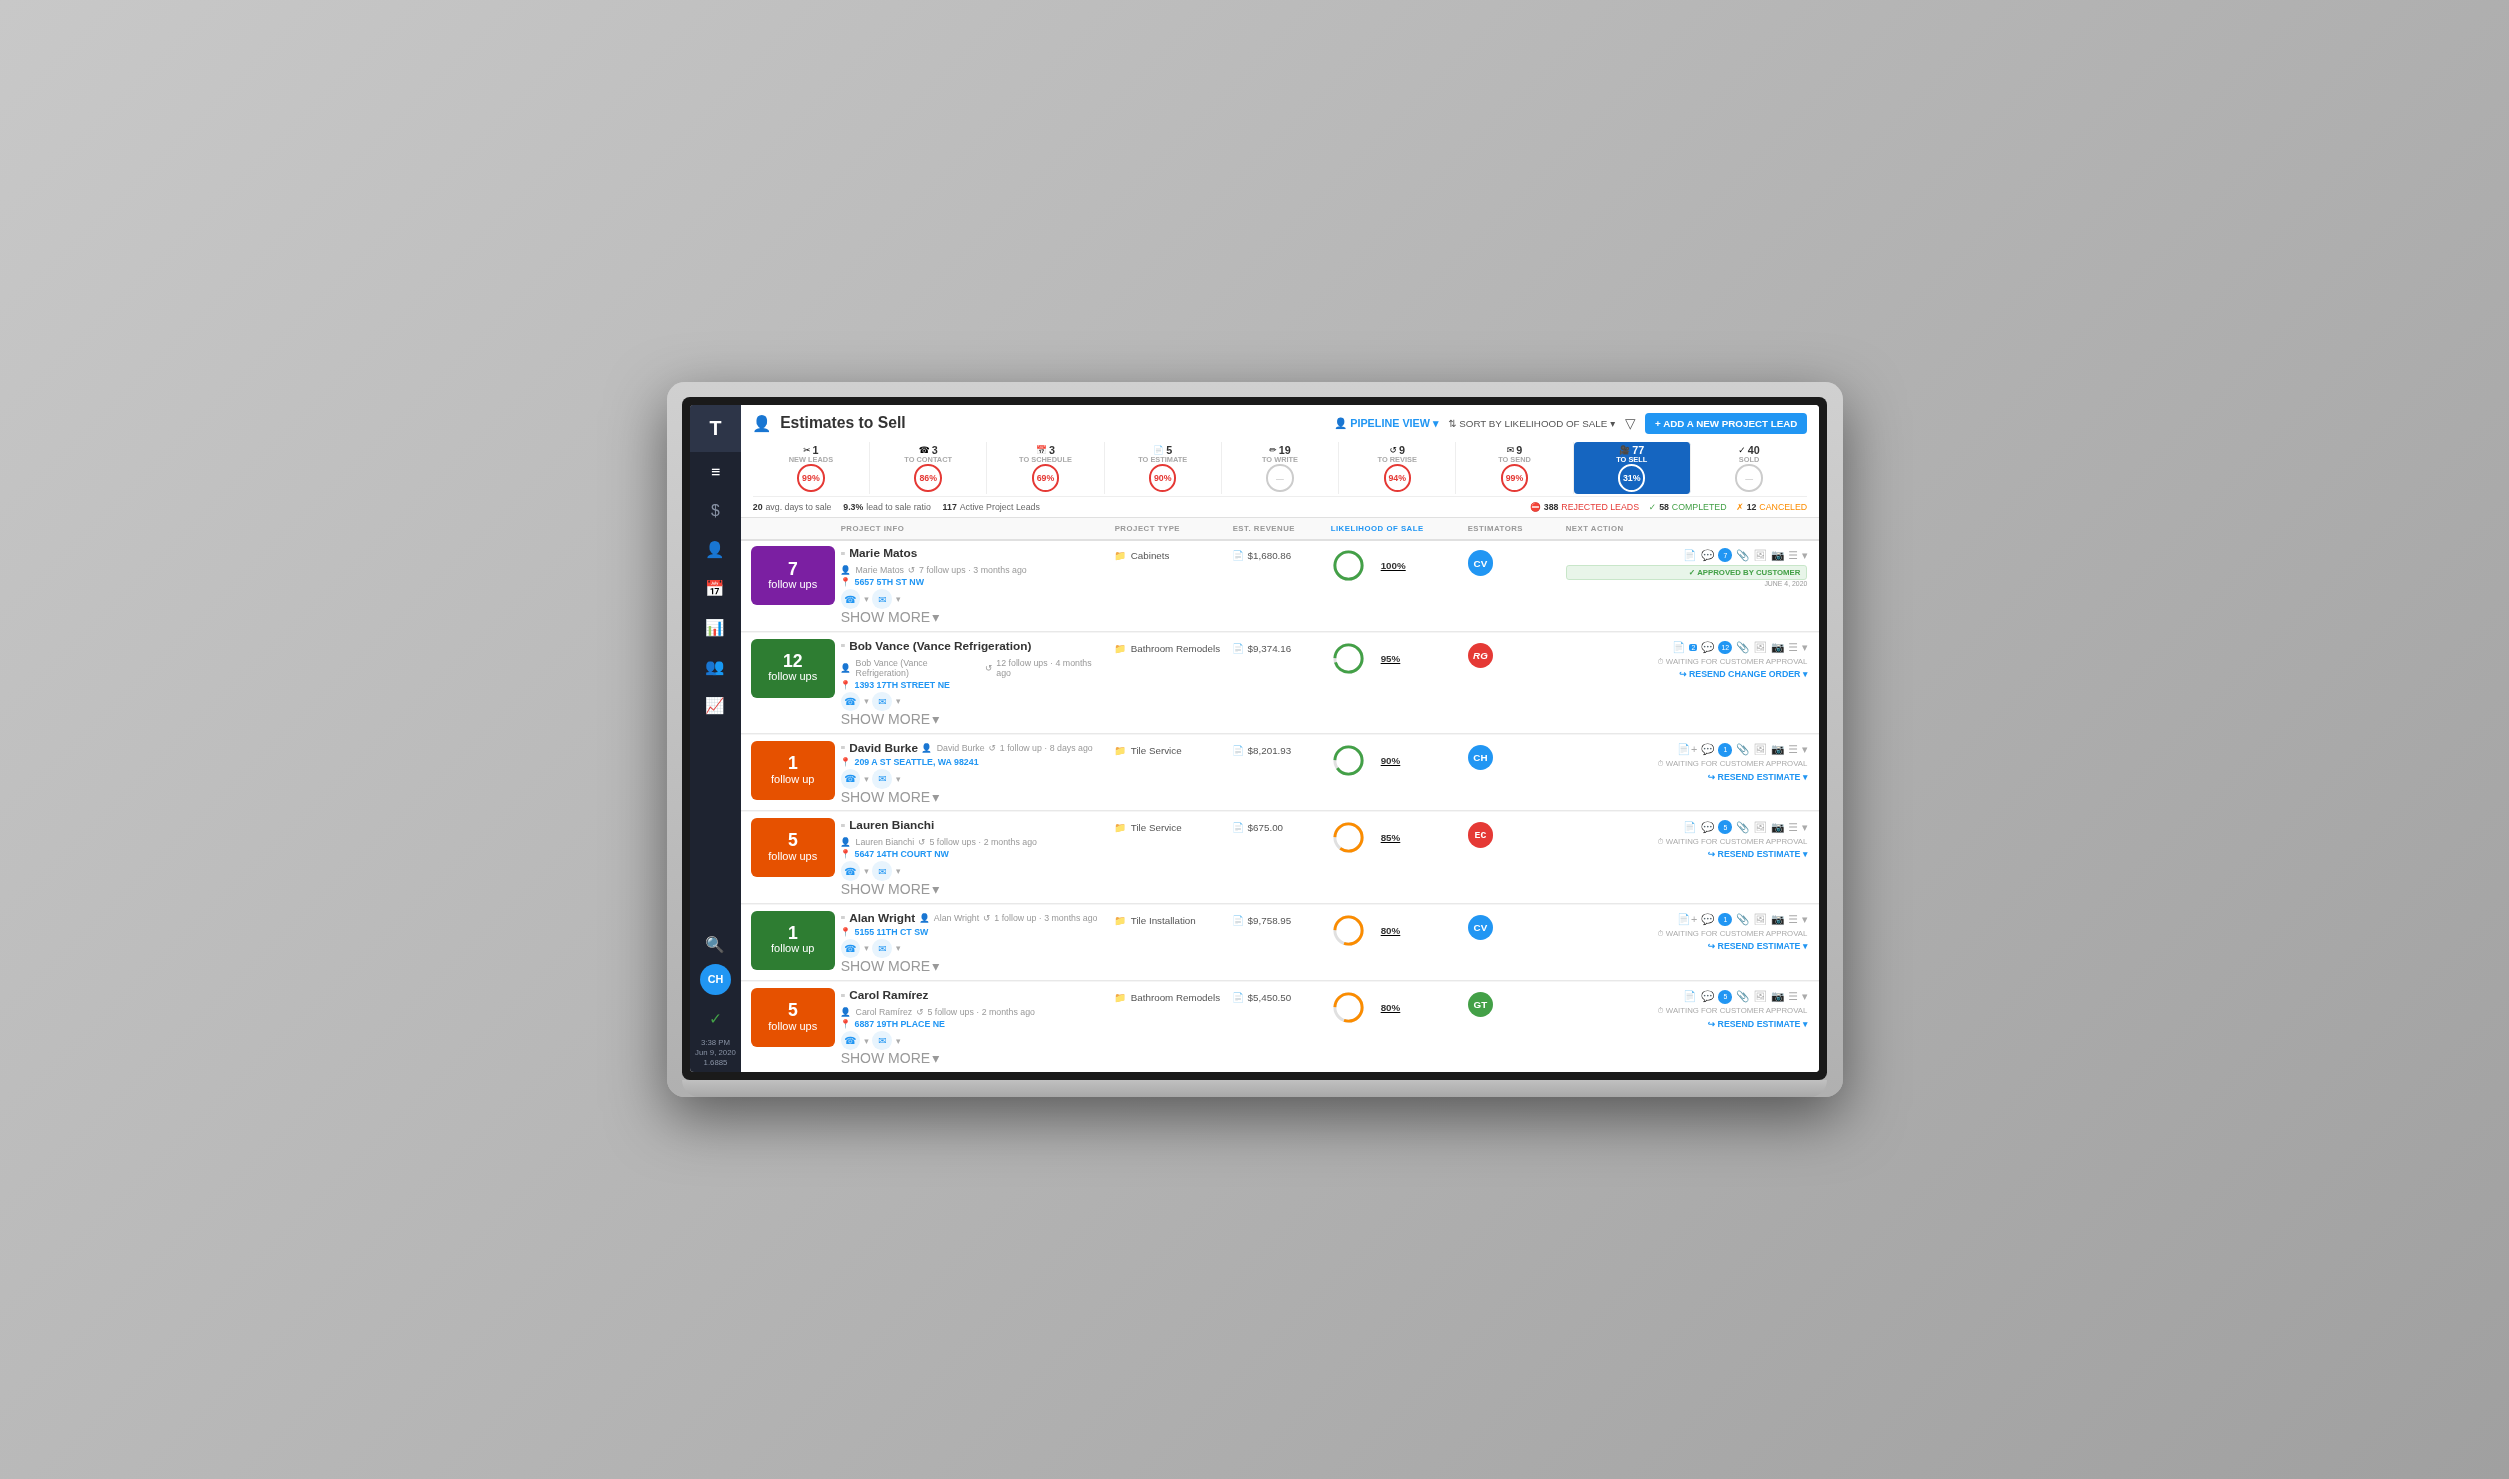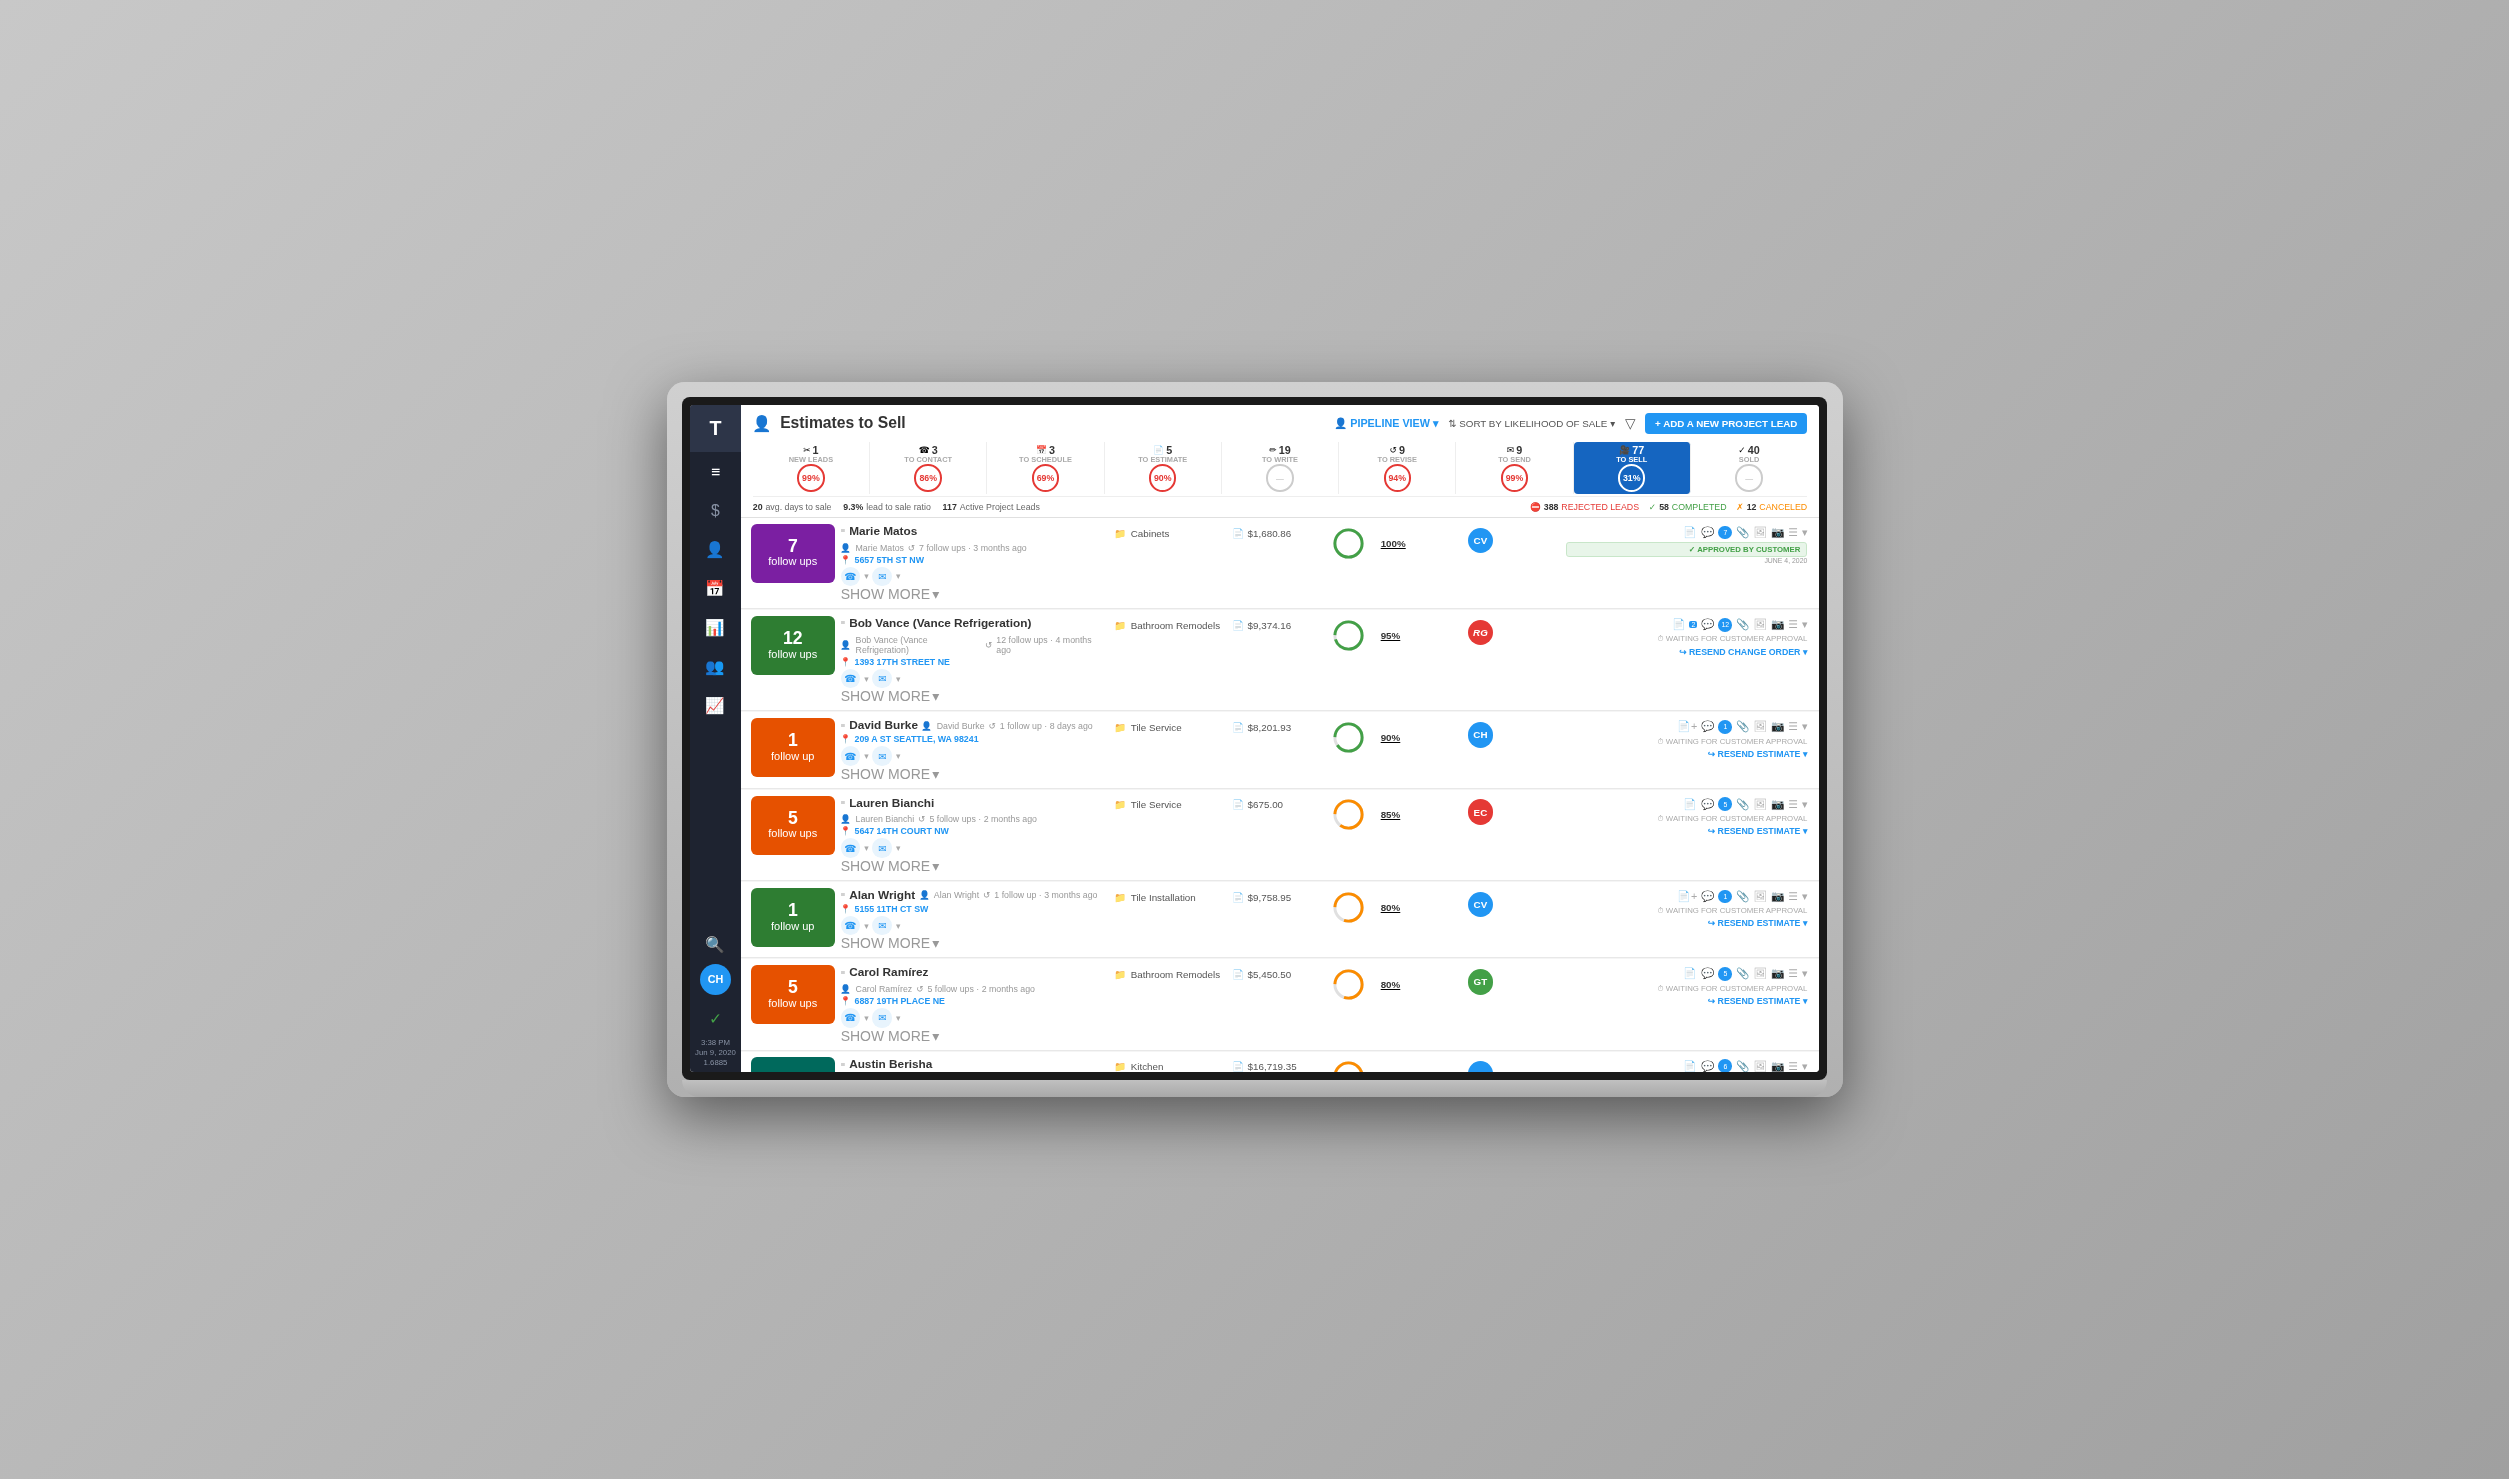--- a/index.html
+++ b/index.html
@@ -460,20 +460,29 @@
                 <span>✗</span>
                 <span class="stat-num">12</span>
                 <span>CANCELED</span>
               </span>
             </div>
           </div>
         </div>
 
         <div class="table-area">
 
+          <div class="table-header">
+            <div class="table-header-cell"></div>
+            <div class="table-header-cell">PROJECT INFO</div>
+            <div class="table-header-cell">PROJECT TYPE</div>
+            <div class="table-header-cell">EST. REVENUE</div>
+            <div class="table-header-cell sortable">LIKELIHOOD OF SALE</div>
+            <div class="table-header-cell">ESTIMATORS</div>
+            <div class="table-header-cell">NEXT ACTION</div>
+          </div>
 
           <div id="table-rows">
               <div class="project-row">
     <div class="project-row-main">
       <div>
         <div class="follow-up-badge" style="background:#7b1fa2;">
           <span class="fu-count">7</span>
           <span class="fu-label">follow ups</span>
         </div>
       </div>
@@ -718,21 +727,21 @@
       <div class="likelihood-cell">
         <div class="donut-container">
           <svg class="donut-svg" viewBox="0 0 36 36">
     <circle cx="18" cy="18" r="14" fill="none" stroke="#e0e0e0" stroke-width="3"></circle>
     <circle cx="18" cy="18" r="14" fill="none" stroke="#fb8c00" stroke-width="3" stroke-dasharray="74.76990515543707 13.194689145077135" stroke-dashoffset="21.991148575128552" transform="rotate(-90 18 18)" style="transform-origin:center;transform:rotate(-90deg);"></circle>
   </svg>
         </div>
         <span class="likelihood-pct">85%</span>
       </div>
       <div class="estimator-cell">
-        <div class="estimator-avatar" style="background:#e53935;">
+        <div class="estimator-avatar" style="background:#e53935;font-family:Liberation Mono, monospace;">
           EC
         </div>
       </div>
       <div class="next-action-cell">
 
       <div class="action-icons-row">
         <span class="action-icon">📄</span>
         <span class="action-icon blue">💬</span>
         <span class="action-badge">5</span>
         <span class="action-icon">📎</span>

